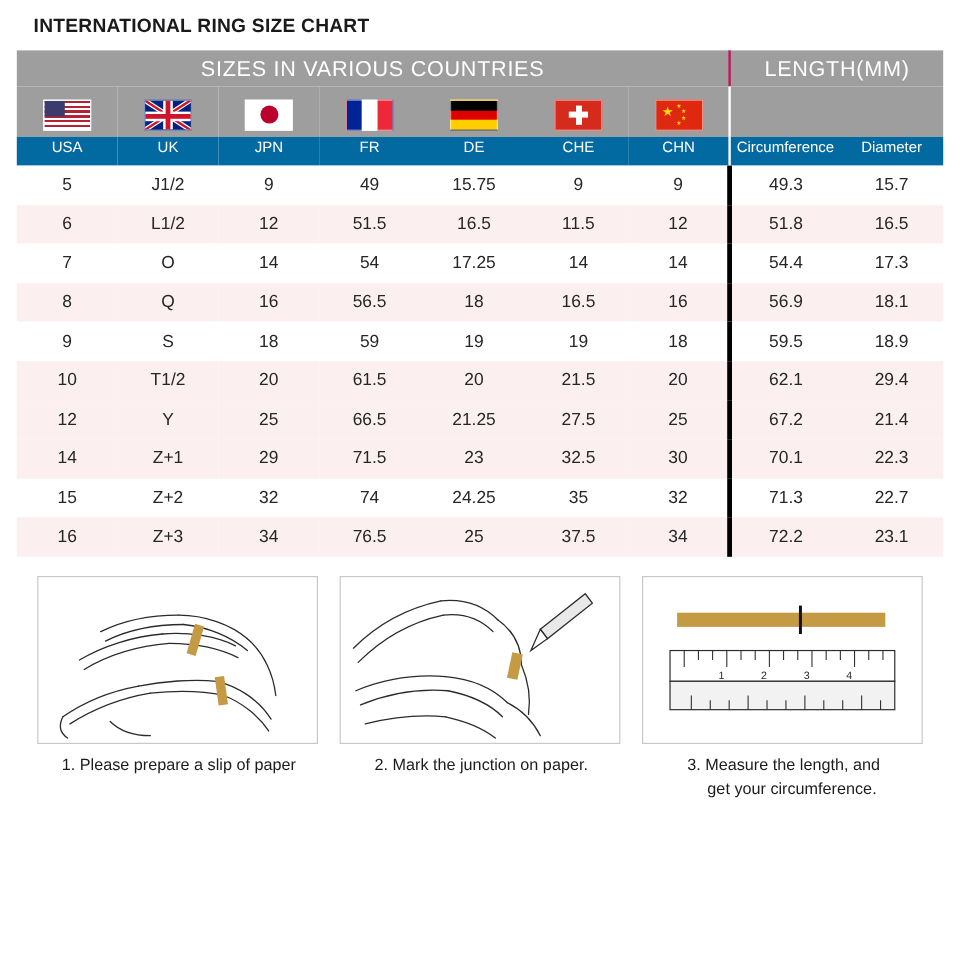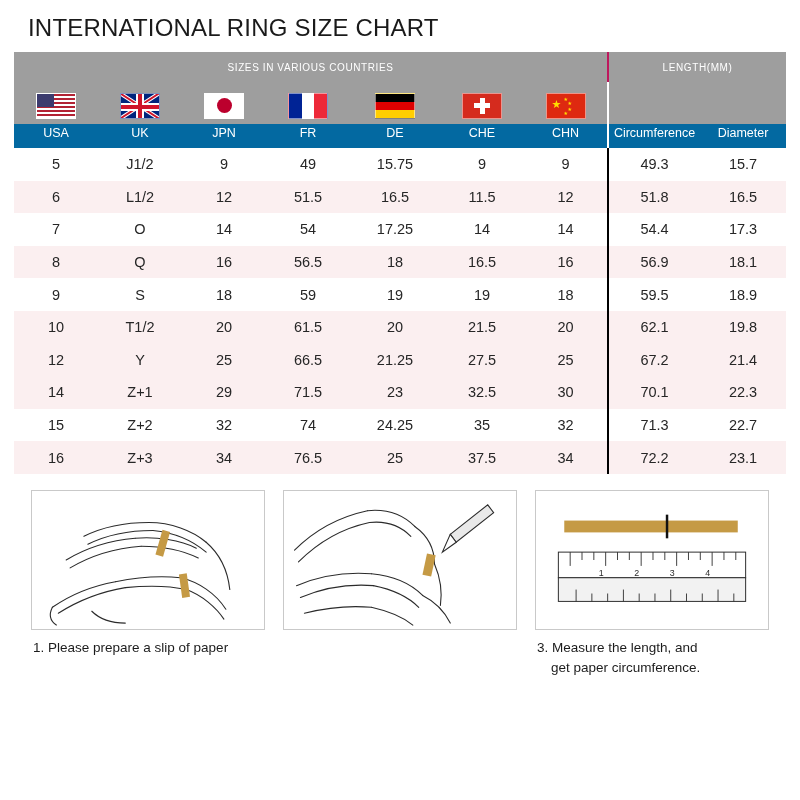--- a/index.html
+++ b/index.html
@@ -9,41 +9,41 @@
     background: #ffffff;
     font-family: "Liberation Sans", sans-serif;
   }
   .page {
     width: 800px;
     height: 800px;
     position: relative;
     overflow: hidden;
   }
   .title {
-    font-size: 24px;
-    font-weight: normal;
+    font-size: 16px;
+    font-weight: bold;
     color: #1a1a1a;
     letter-spacing: 0.2px;
     padding: 14px 0 10px 28px;
   }
   table.sizechart {
     width: 772px;
     margin: 0 14px;
     border-collapse: collapse;
     table-layout: fixed;
   }
   table.sizechart td, table.sizechart th {
     border: none;
     text-align: center;
     vertical-align: middle;
   }
   .hdr-band {
     background: #9e9e9e;
     color: #ffffff;
-    font-size: 10px;
+    font-size: 18px;
     letter-spacing: 0.6px;
     height: 30px;
     font-weight: normal;
   }
   .hdr-band.sep { border-left: 2px solid #be185d; }
   .flag-row td {
     background: #9e9e9e;
     padding-top: 6px;
     height: 42px;
   }
@@ -128,21 +128,21 @@
   .flag-chn .s4 { left: 17px; top: 17px; }
 
   tbody td {
     font-size: 14.5px;
     color: #262626;
     height: 32.6px;
     padding: 0;
   }
   tbody tr.odd td { background: #ffffff; }
   tbody tr.even td { background: #fbeff0; }
-  tbody td.sep { border-left: 2px solid #000000; }
+  tbody td.sep { border-left: 4px solid #000000; }
 
   .instructions {
     display: flex;
     justify-content: center;
     gap: 18px;
     margin-top: 16px;
     padding: 0 34px;
   }
   .inst {
     width: 234px;
@@ -152,21 +152,21 @@
     height: 140px;
     border: 1px solid #c9c9c9;
     background: #ffffff;
     display: block;
   }
   .inst .cap {
     font-size: 13.5px;
     color: #1c1c1c;
     line-height: 1.45;
     margin-top: 8px;
-    text-align: left;
+    text-align: center;
     padding-left: 2px;
   }
   .inst .cap .l2 { display: block; padding-left: 14px; }
 </style>
 </head>
 <body>
 
 <div class="page">
 
   <div class="title">INTERNATIONAL RING SIZE CHART</div>
@@ -320,21 +320,21 @@
       </tr>
       <tr class="even">
         <td>10</td>
         <td>T1/2</td>
         <td>20</td>
         <td>61.5</td>
         <td>20</td>
         <td>21.5</td>
         <td>20</td>
         <td class="sep">62.1</td>
-        <td>19.8</td>
+        <td>29.4</td>
       </tr>
       <tr class="even">
         <td>12</td>
         <td>Y</td>
         <td>25</td>
         <td>66.5</td>
         <td>21.25</td>
         <td>27.5</td>
         <td>25</td>
         <td class="sep">67.2</td>
@@ -425,20 +425,24 @@
           <path d="M132 36 C146 46 152 60 152 74"></path>
           <path d="M140 106 C152 112 162 122 168 134"></path>
           <path d="M152 74 C158 88 160 102 158 116"></path>
         </g>
         <g fill="none" stroke="#2b2b2b" stroke-width="1.1">
           <path d="M168 44 L206 14 L212 22 L174 52 Z" fill="#e9e9e9"></path>
           <path d="M168 44 L174 52 L160 62 Z" fill="#ffffff"></path>
         </g>
         <rect x="142" y="64" width="9" height="22" fill="#c59a45" transform="rotate(12 146 75)"></rect>
       </svg>
+      <div class="cap">
+        <span>2. Mark the junction on paper.</span>
+        <span class="l2"></span>
+      </div>
     </div>
 
     <div class="inst">
       <svg class="pic" viewBox="0 0 234 140">
         <rect x="28" y="30" width="176" height="12" fill="#c59a45"></rect>
         <rect x="131" y="24" width="2.5" height="24" fill="#111111"></rect>
         <g stroke="#2b2b2b" stroke-width="1" fill="#ffffff">
           <rect x="22" y="62" width="190" height="26"></rect>
           <rect x="22" y="88" width="190" height="24" fill="#f2f2f2"></rect>
         </g>
@@ -474,18 +478,18 @@
         </g>
         <g fill="#2b2b2b" font-family="Liberation Sans, sans-serif" font-size="9">
           <text x="63" y="86">1</text>
             <text x="99" y="86">2</text>
             <text x="135" y="86">3</text>
           <text x="171" y="86">4</text>
         </g>
       </svg>
       <div class="cap">
         <span>3. Measure the length, and</span>
-        <span class="l2">get paper circumference.</span>
+        <span class="l2">get your circumference.</span>
       </div>
     </div>
 
   </div>
 </div>
 
 </body></html>

